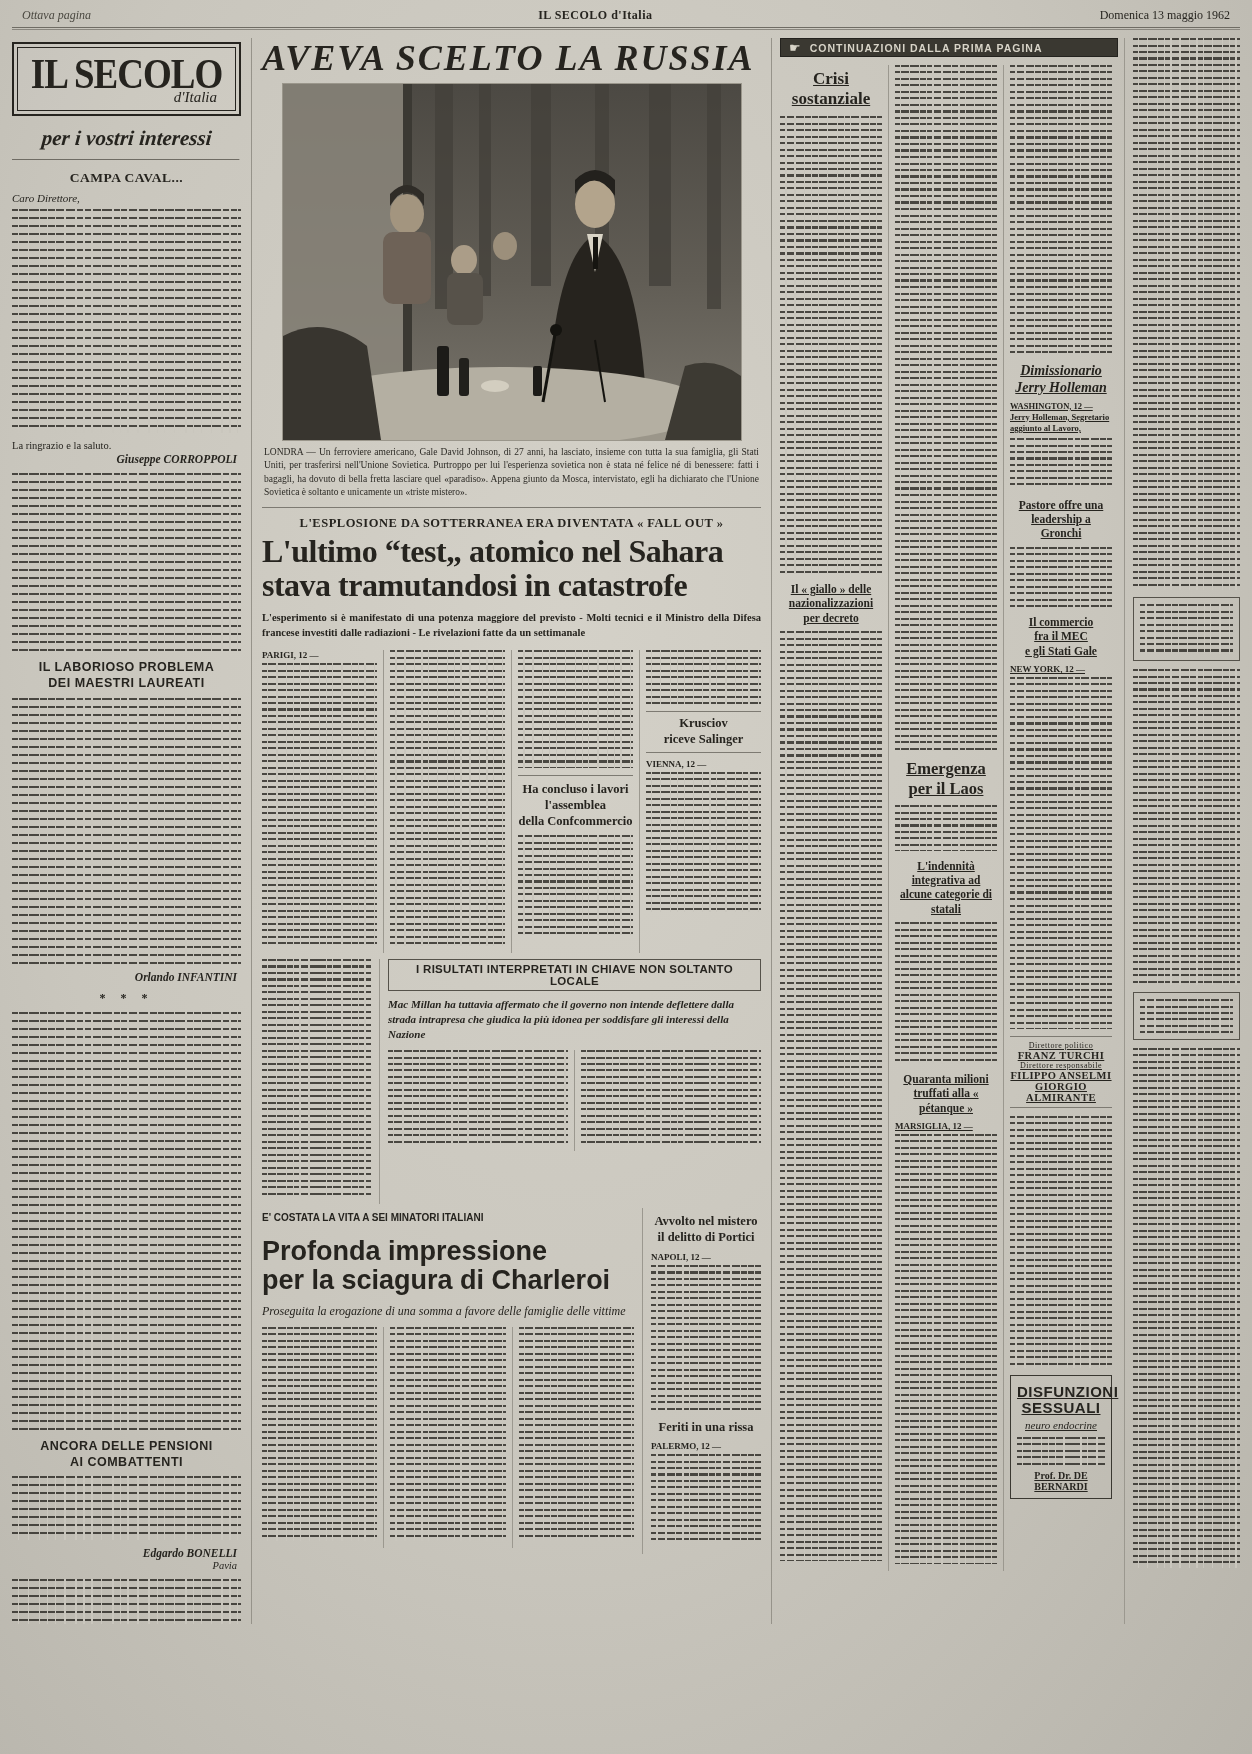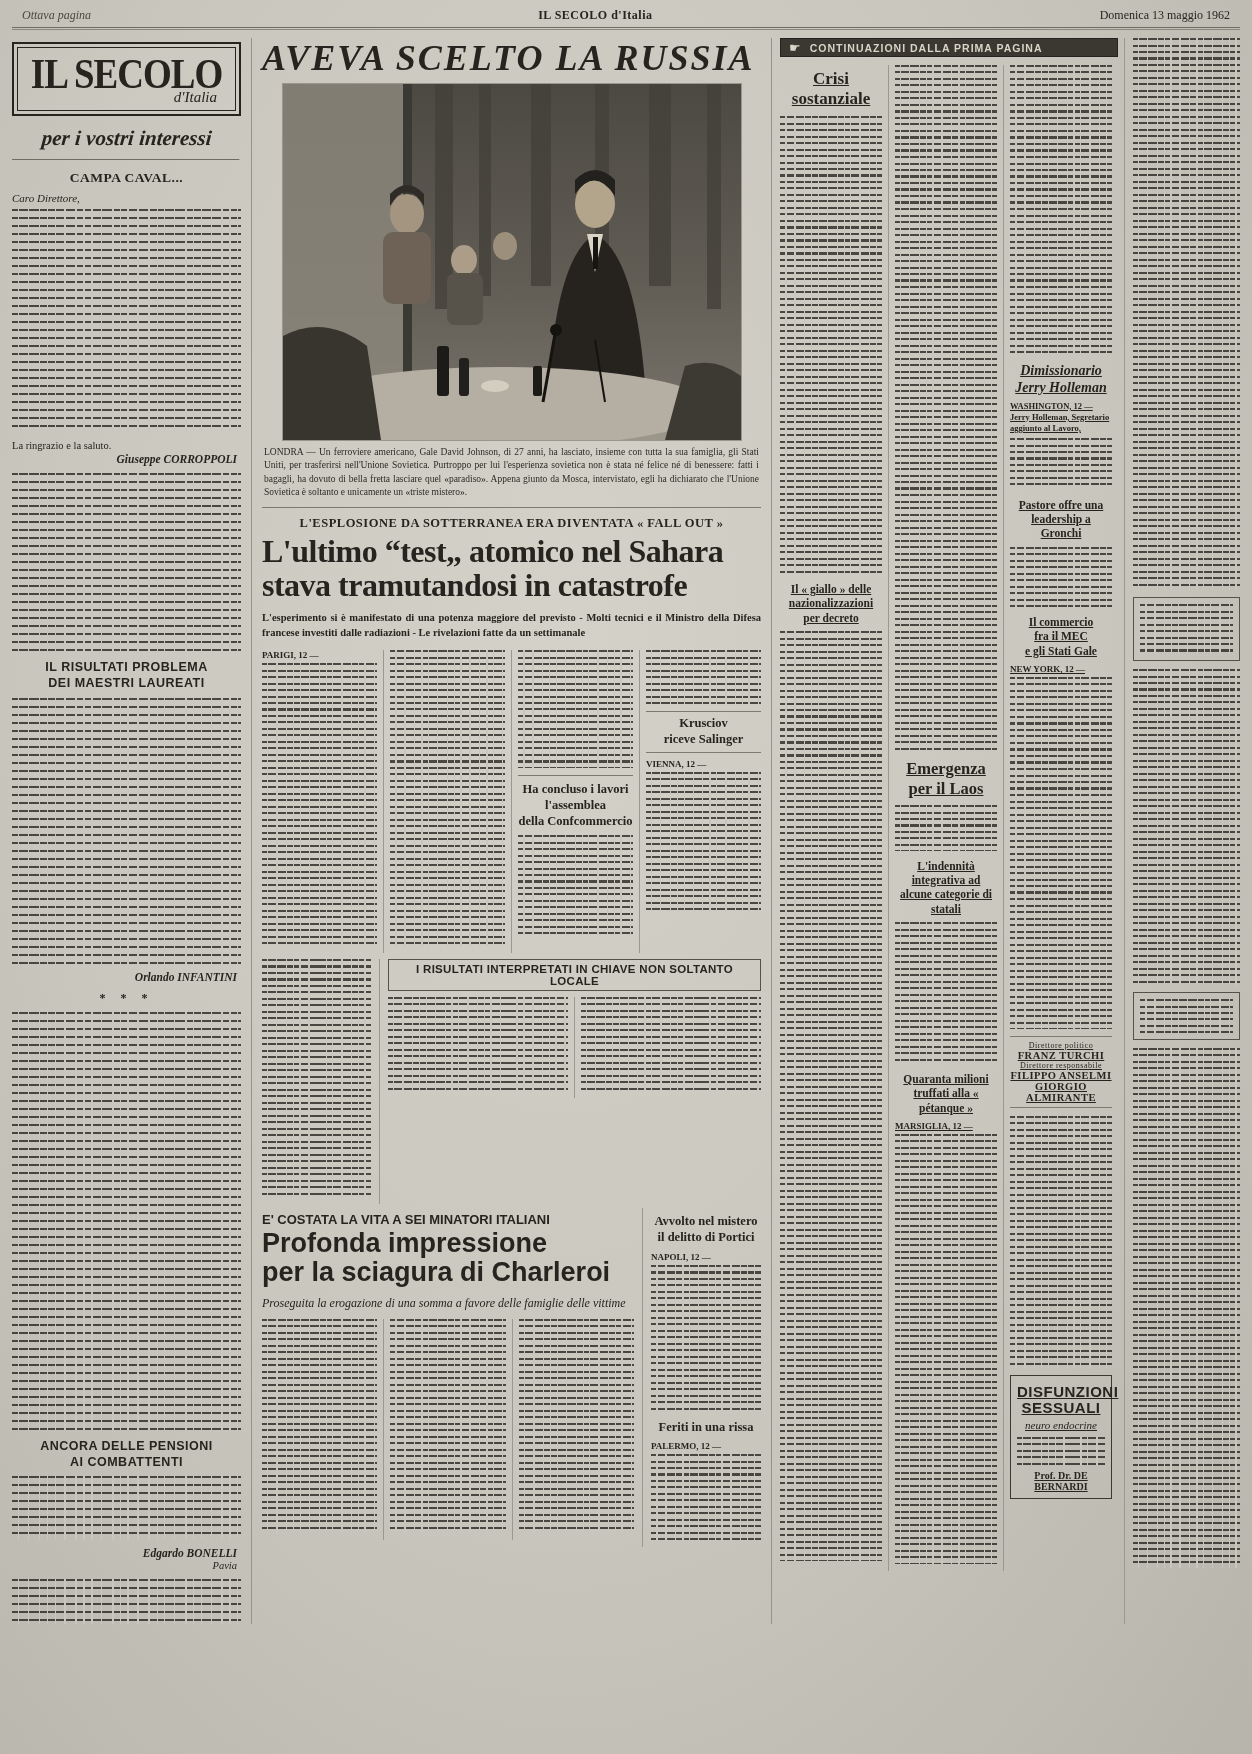--- a/index.html
+++ b/index.html
@@ -76,21 +76,21 @@
   .erow, .chrow{ display:flex; margin-bottom:4px; }
   .e-left{ width:118px; flex:none; padding-right:8px; border-right:1px solid #9b988f; }
   .e-right{ flex:1; min-width:0; padding-left:8px; }
   .kbox{ border:1px solid #55524a; text-align:center; font-weight:bold; font-size:11.5px; padding:3px 4px;
     margin:0 0 6px; letter-spacing:.3px; font-family:"Liberation Sans", sans-serif; }
   .elec-h{ font-family:"Liberation Sans", sans-serif; font-weight:bold; font-size:29px; line-height:1.05;
     letter-spacing:-.5px; margin:2px 0 8px; }
   .elec-sub{ font-style:italic; font-weight:bold; font-size:11px; line-height:1.35; margin:0 0 8px; }
   .ch-left{ flex:1; min-width:0; padding-right:8px; border-right:1px solid #9b988f; }
   .ch-right{ width:118px; flex:none; padding-left:8px; }
-  .charl-kick{ font-weight:bold; font-size:13px; font-family:"Liberation Sans", sans-serif; margin:4px 0 2px; }
+  .charl-kick{ font-weight:bold; font-size:10px; font-family:"Liberation Sans", sans-serif; margin:4px 0 14px; }
   .charl-h{ font-family:"Liberation Sans", sans-serif; font-weight:bold; font-size:27px; line-height:1.06; margin:0 0 8px; }
   .charl-sub{ font-style:italic; font-size:12px; line-height:1.4; margin:0 0 8px; }
 
   
   .right-main{ width:338px; flex:none; }
   .cbar{ display:flex; align-items:center; gap:8px; background:#3a3831; color:#d8d4c8;
     border:1px solid #23221e; padding:2px 8px; font-weight:bold; font-size:10.5px; letter-spacing:1px;
     font-family:"Liberation Sans", sans-serif; }
   .hand{ font-family:"DejaVu Sans", sans-serif; font-size:13px; line-height:1; }
   .rcols{ display:flex; margin-top:8px;text-decoration:underline; }
@@ -136,21 +136,21 @@
       <div class="tagline">per i vostri interessi</div>
 
       <h3 class="lh">CAMPA CAVAL...</h3>
       <p class="opening">Caro Direttore,</p>
       <div class="gk gk-lg" style="height:224px"></div>
       <p class="closing">La ringrazio e la saluto.</p>
       <div class="sig">Giuseppe CORROPPOLI</div>
       <div class="gk gk-lg" style="height:178px"></div>
 
       <h3 class="lh lh-sans">
-        <span>IL RISULTATI PROBLEMA</span><br>
+        <span>IL LABORIOSO PROBLEMA</span><br>
         <span>DEI MAESTRI LAUREATI</span>
       </h3>
       <div class="gk gk-lg" style="height:266px"></div>
       <div class="sig">Orlando INFANTINI</div>
       <div class="sep">* * *</div>
       <div class="gk gk-lg" style="height:418px"></div>
 
       <h3 class="lh lh-sans">
         <span>ANCORA DELLE PENSIONI</span><br>
         <span>AI COMBATTENTI</span>
@@ -251,20 +251,21 @@
           <div class="gk" style="height:140px"></div>
         </div>
       </div>
 
       <div class="erow">
         <div class="e-left">
           <div class="gk" style="height:238px"></div>
         </div>
         <div class="e-right">
           <div class="kbox">I RISULTATI INTERPRETATI IN CHIAVE NON SOLTANTO LOCALE</div>
+          <p class="elec-sub">Mac Millan ha tuttavia affermato che il governo non intende deflettere dalla strada intrapresa che giudica la più idonea per soddisfare gli interessi della Nazione</p>
           <div class="crow">
             <div class="ccol">
               <div class="gk" style="height:94px"></div>
             </div>
             <div class="ccol">
               <div class="gk" style="height:94px"></div>
             </div>
           </div>
         </div>
       </div>

